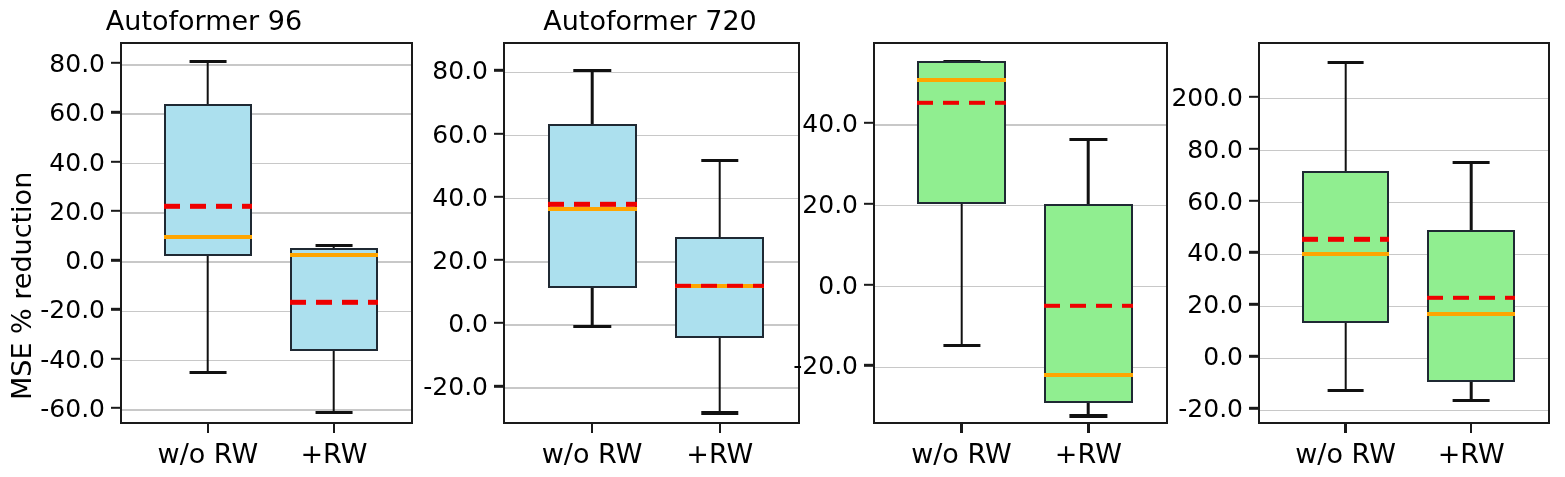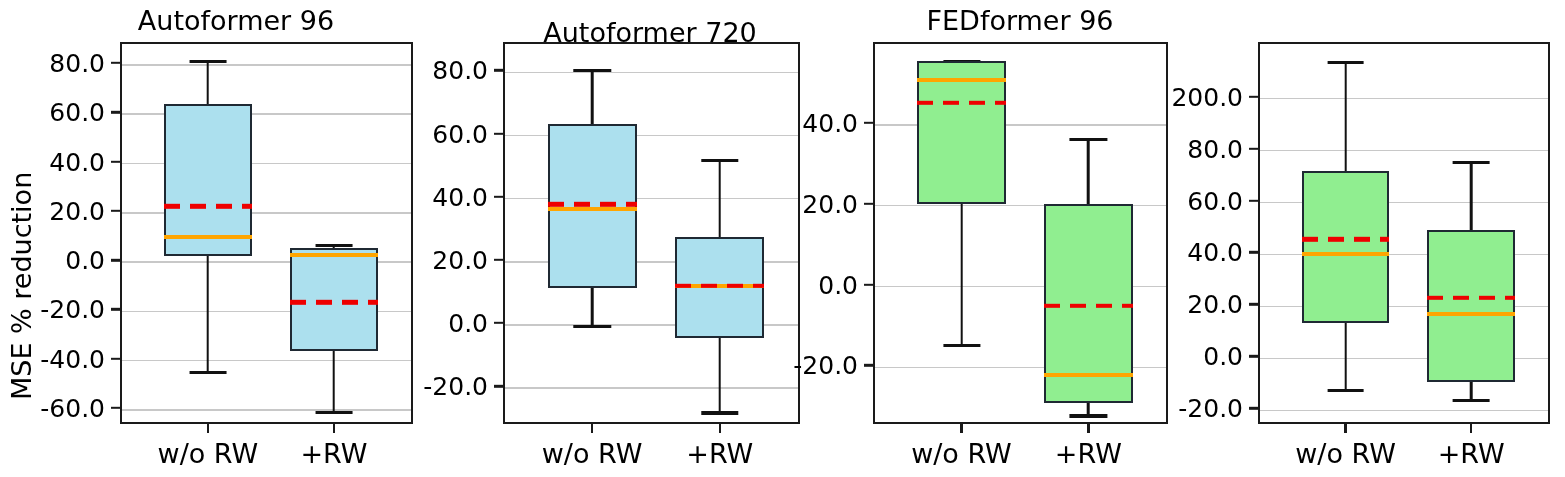--- a/index.html
+++ b/index.html
@@ -18,21 +18,21 @@
   .cap{position:absolute;height:3.2px;background:#111;transform:translateX(-50%);}
   .median{position:absolute;height:4px;transform:translateY(-50%);}
   .mean{position:absolute;height:4.4px;transform:translateY(-50%);}
   .ylabel{position:absolute;font-size:27px;color:#000;white-space:nowrap;transform-origin:left top;transform:rotate(-90deg);}
 </style>
 </head>
 <body>
 
 <div id="root">
     <div class="panel" style="left: 0px; width: 1565px;">
-      <div class="ptitle" style="left: 36px; width: 400px; top: 5px;">Autoformer 96</div>
+      <div class="ptitle" style="left: 4px; width: 400px; top: 5px;">Autoformer 96</div>
       <div class="plotbox" style="left: 120px; top: 42px; width: 293px; height: 382px;">
         <div class="grid" style="top: 20.1484px;"></div>
         <div class="grid" style="top: 69.4387px;"></div>
         <div class="grid" style="top: 118.729px;"></div>
         <div class="grid" style="top: 168.019px;"></div>
         <div class="grid" style="top: 217.31px;"></div>
         <div class="grid" style="top: 266.6px;"></div>
         <div class="grid" style="top: 315.89px;"></div>
         <div class="grid" style="top: 365.181px;"></div>
       </div>
@@ -65,21 +65,21 @@
       <div class="whisker-v" style="left: 333.89px; top: 351.297px; height: 61.12px;"></div>
       <div class="cap" style="left: 333.89px; top: 243.723px; width: 36.918px;"></div>
       <div class="cap" style="left: 333.89px; top: 410.817px; width: 36.918px;"></div>
       <div class="box" style="left: 289.94px; top: 248.28px; width: 87.9px; height: 103.017px; background: rgb(172, 224, 238); border-color: rgb(31, 41, 51);"></div>
       <div class="median" style="left: 289.94px; width: 87.9px; top: 255.181px; background: rgb(255, 165, 0);"></div>
       <div class="mean" style="left: 289.94px; width: 87.9px; top: 302.499px; background: repeating-linear-gradient(to right, rgb(238, 0, 0) 0px, rgb(238, 0, 0) 16px, transparent 16px, transparent 26px);"></div>
       <div class="xtick-mark" style="left: 332.69px; top: 424px;"></div>
       <div class="xtick-label" style="left: 333.89px; top: 438px;">+RW</div>
     </div>
     <div class="panel" style="left: 0px; width: 1565px;">
-      <div class="ptitle" style="left: 420px; width: 460px; top: 17px; text-align: center;">Autoformer 720</div>
+      <div class="ptitle" style="left: 420px; width: 460px; top: 5px; text-align: center;">Autoformer 720</div>
       <div class="plotbox" style="left: 503px; top: 42px; width: 297px; height: 382px;">
         <div class="grid" style="top: 27.6132px;"></div>
         <div class="grid" style="top: 90.7537px;"></div>
         <div class="grid" style="top: 153.894px;"></div>
         <div class="grid" style="top: 217.035px;"></div>
         <div class="grid" style="top: 280.175px;"></div>
         <div class="grid" style="top: 343.316px;"></div>
       </div>
       <div class="ytick-mark" style="left: 494px; top: 70.4132px;"></div>
       <div class="ytick-label" style="left: 373px; width: 115px; top: 70.4132px;">80.0</div>
@@ -106,21 +106,20 @@
       <div class="whisker-v" style="left: 719.81px; top: 338.129px; height: 74.8215px;"></div>
       <div class="cap" style="left: 719.81px; top: 158.788px; width: 37.422px;"></div>
       <div class="cap" style="left: 719.81px; top: 411.35px; width: 37.422px;"></div>
       <div class="box" style="left: 675.26px; top: 236.788px; width: 89.1px; height: 101.34px; background: rgb(172, 224, 238); border-color: rgb(31, 41, 51);"></div>
       <div class="median" style="left: 675.26px; width: 89.1px; top: 286.354px; background: rgb(255, 165, 0);"></div>
       <div class="mean" style="left: 675.26px; width: 89.1px; top: 285.722px; background: repeating-linear-gradient(to right, rgb(238, 0, 0) 0px, rgb(238, 0, 0) 16px, transparent 16px, transparent 26px);"></div>
       <div class="xtick-mark" style="left: 718.61px; top: 424px;"></div>
       <div class="xtick-label" style="left: 719.81px; top: 438px;">+RW</div>
     </div>
     <div class="panel" style="left: 0px; width: 1565px;">
-      <div class="ptitle" style="left: 830px; width: 380px; top: 5px;">FEDformer 96</div>
       <div class="plotbox" style="left: 873px; top: 42px; width: 295px; height: 382px;">
         <div class="grid" style="top: 80.0466px;"></div>
         <div class="grid" style="top: 160.893px;"></div>
         <div class="grid" style="top: 241.74px;"></div>
         <div class="grid" style="top: 322.586px;"></div>
       </div>
       <div class="ytick-mark" style="left: 864px; top: 122.847px;"></div>
       <div class="ytick-label" style="left: 743px; width: 115px; top: 122.847px;">40.0</div>
       <div class="ytick-mark" style="left: 864px; top: 203.693px;"></div>
       <div class="ytick-label" style="left: 743px; width: 115px; top: 203.693px;">20.0</div>

